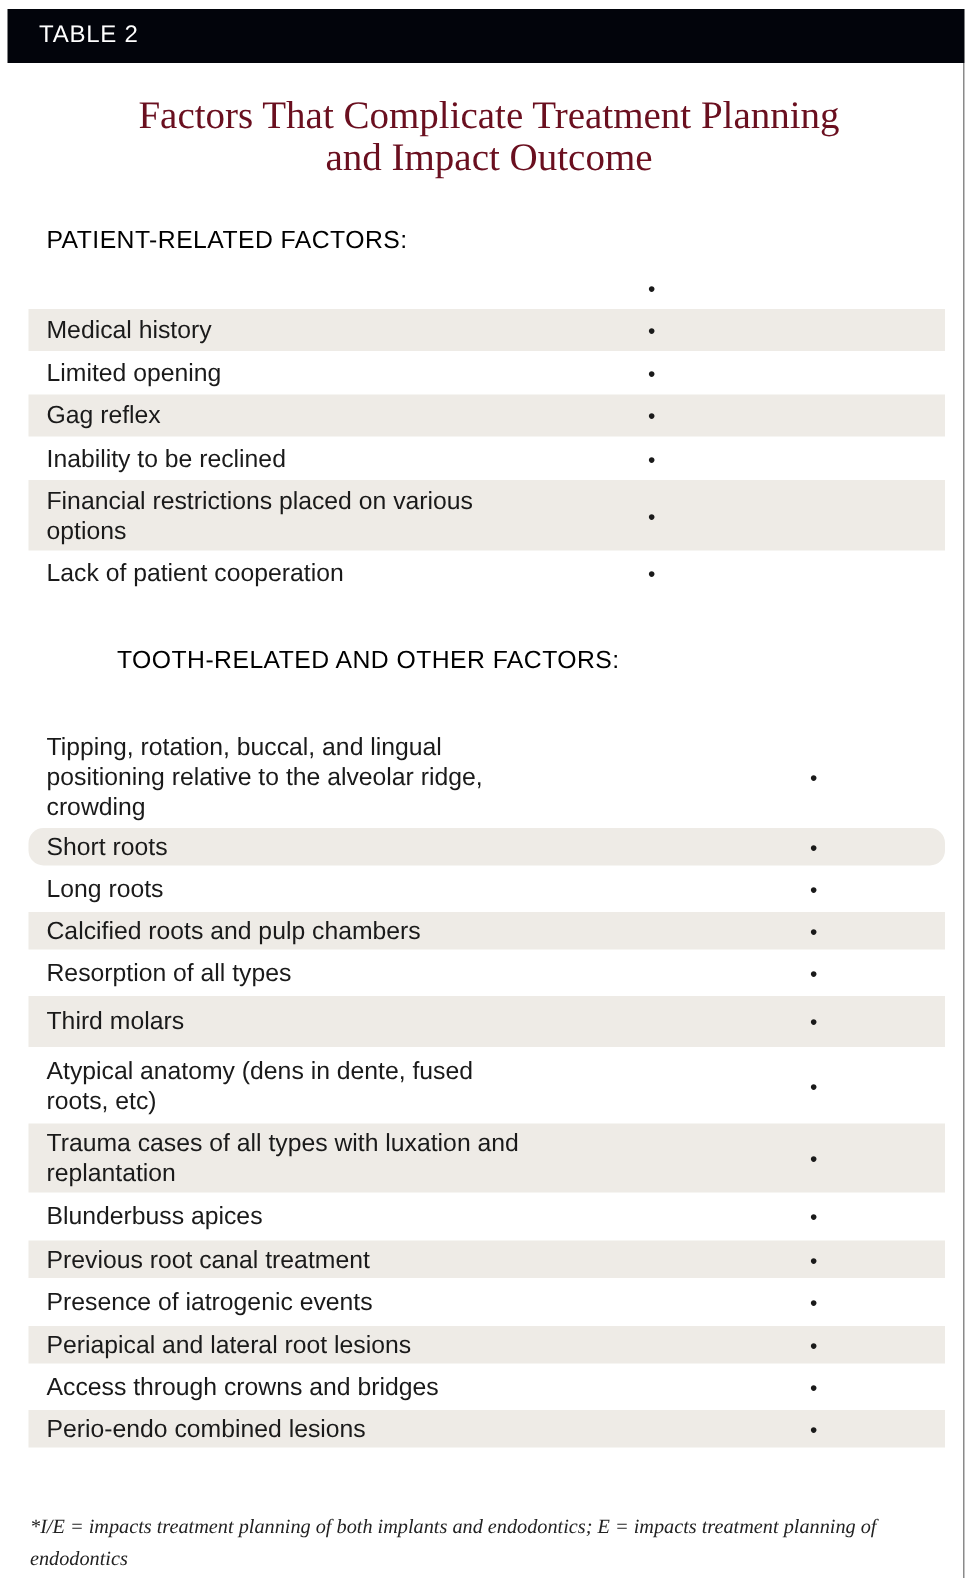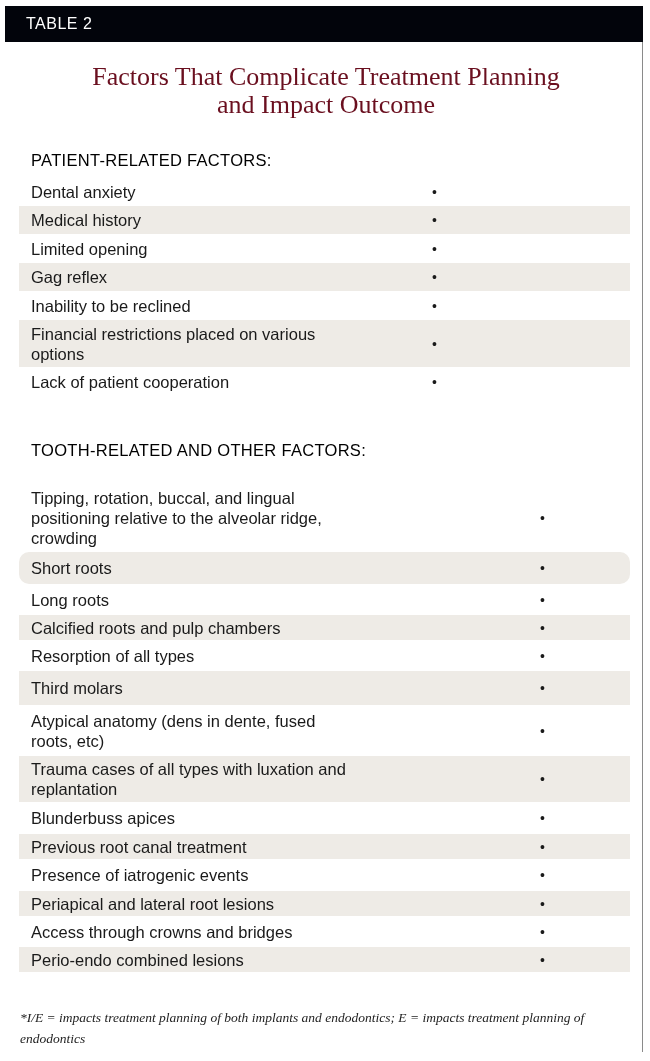--- a/index.html
+++ b/index.html
@@ -27,21 +27,20 @@
 <div class="rightline"></div>
 
 <div class="title">
   <div>Factors That Complicate Treatment Planning</div>
   <div>and Impact Outcome</div>
 </div>
 
 <div class="section-label" style="top:151px;">PATIENT-RELATED FACTORS:</div>
 <div class="table" style="top:178px;">
   <div class="row" style="height:28px;">
-    <span class="txt">Dental anxiety</span>
     <span class="dot" style="left:413px;">•</span>
   </div>
   <div class="row alt" style="height:28px;">
     <span class="txt">Medical history</span>
     <span class="dot" style="left:413px;">•</span>
   </div>
   <div class="row" style="height:29px;">
     <span class="txt">Limited opening</span>
     <span class="dot" style="left:413px;">•</span>
   </div>
@@ -56,27 +55,27 @@
   <div class="row alt" style="height:47px;">
     <span class="txt" style="width:300px;">Financial restrictions placed on various options</span>
     <span class="dot" style="left:413px;">•</span>
   </div>
   <div class="row" style="height:29px;">
     <span class="txt">Lack of patient cooperation</span>
     <span class="dot" style="left:413px;">•</span>
   </div>
 </div>
 
-<div class="section-label" style="top:441px;">TOOTH-RELATED AND OTHER FACTORS:</div>
+<div class="section-label" style="top:431px;margin-left:47px;">TOOTH-RELATED AND OTHER FACTORS:</div>
 <div class="table" style="top:483px;">
   <div class="row" style="height:69px;">
     <span class="txt" style="width:330px;">Tipping, rotation, buccal, and lingual positioning relative to the alveolar ridge, crowding</span>
     <span class="dot" style="left:521px;">•</span>
   </div>
-  <div class="row alt" style="height:32px;border-radius:10px;">
+  <div class="row alt" style="height:25px;border-radius:10px;">
     <span class="txt">Short roots</span>
     <span class="dot" style="left:521px;">•</span>
   </div>
   <div class="row" style="height:31px;">
     <span class="txt">Long roots</span>
     <span class="dot" style="left:521px;">•</span>
   </div>
   <div class="row alt" style="height:25px;">
     <span class="txt">Calcified roots and pulp chambers</span>
     <span class="dot" style="left:521px;">•</span>

